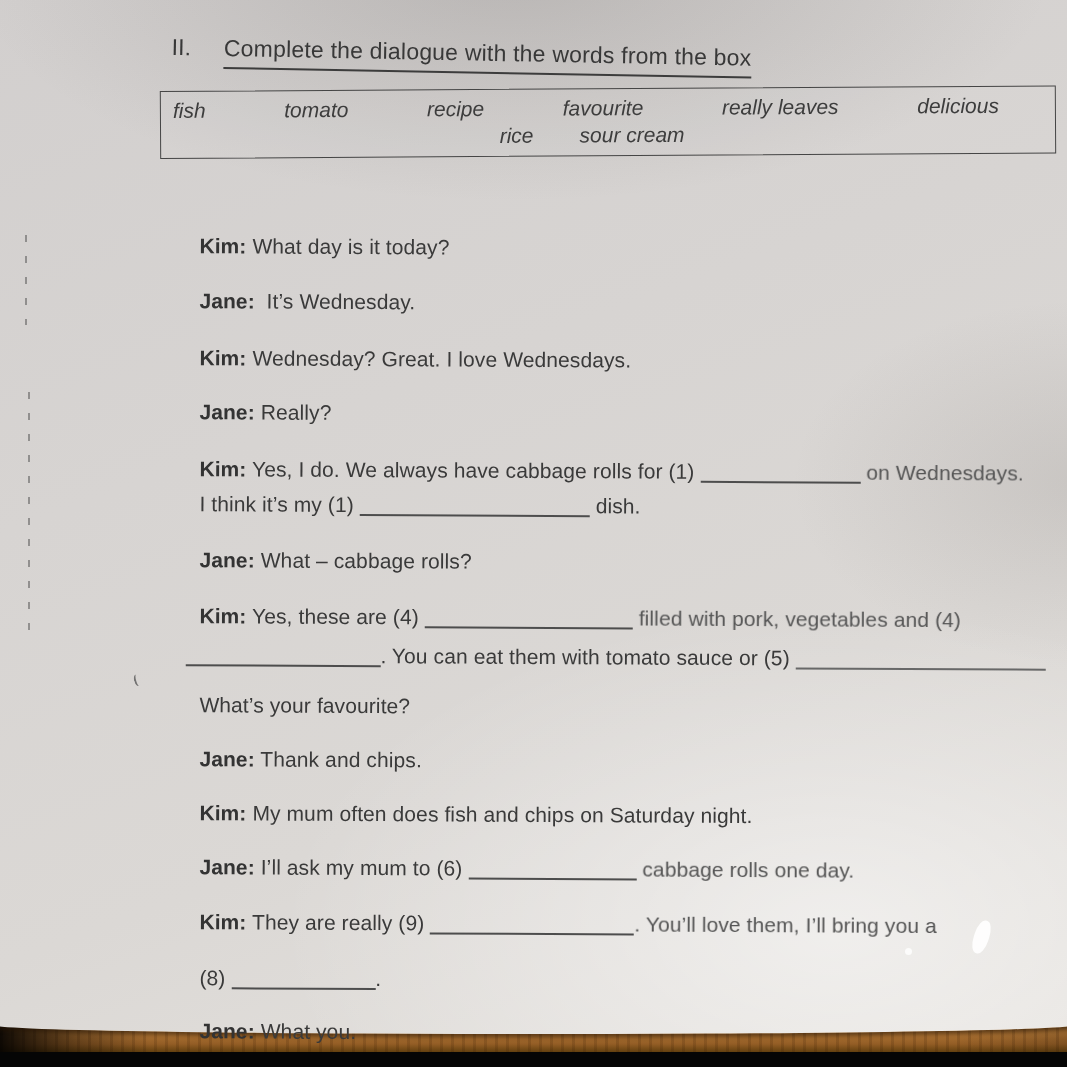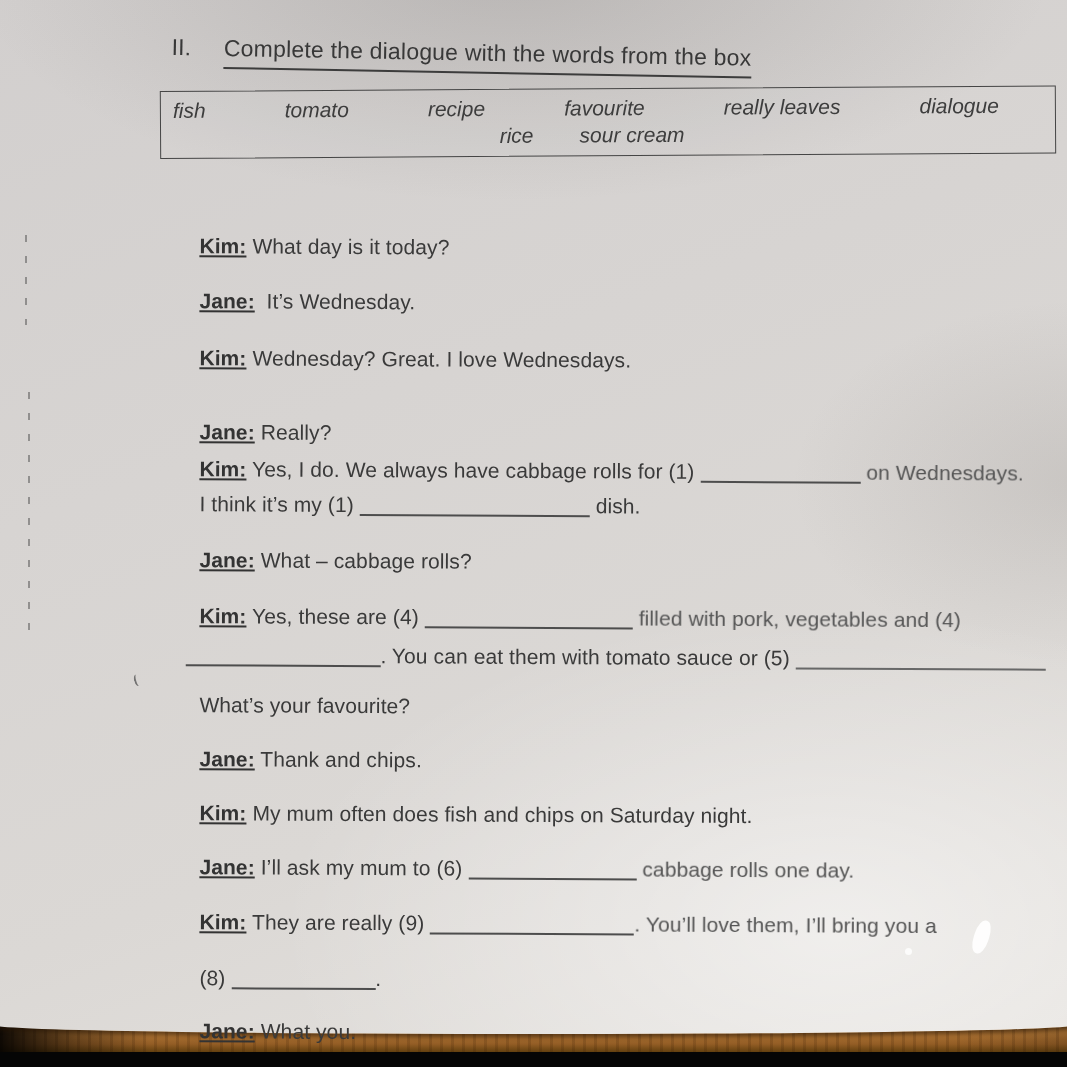--- a/index.html
+++ b/index.html
@@ -27,21 +27,21 @@
   .heading .ttl{border-bottom:2px solid #3c3c3c;padding-bottom:5px;letter-spacing:.2px;}
   
   .wordbox{left:168px;top:99px;width:894px;height:66px;border:1.6px solid #454545;
     transform:rotate(-0.35deg);transform-origin:0 50%;color:#3d3d3d;
     font-style:italic;font-size:21px;background:rgba(255,255,255,.04);}
   .wb-row1{display:flex;justify-content:space-between;padding:7px 56px 0 12px;}
   .wb-row2{display:flex;justify-content:center;gap:46px;padding-top:3px;transform:translateX(-16px);}
   
   .line{position:absolute;left:172px;white-space:pre;color:#3a3a3a;font-size:21px;
     transform:rotate(0.3deg);transform-origin:0 0;letter-spacing:.1px;}
-  .spk{font-weight:700;color:#333;text-decoration:underline;}
+  .spk{font-weight:700;color:#333;}
   .blank{display:inline-block;border-bottom:2px solid #4d4d4d;height:1em;vertical-align:-4px;}
   .w160{width:160px}.w230{width:230px}.w208{width:208px}.w195{width:195px}
   .w250{width:250px}.w168{width:168px}.w204{width:204px}.w144{width:144px}
   .faded{color:#555;filter:blur(.35px);}
   .blank.fadedb{border-color:#686868;}
   
   .dash{width:2px;background:repeating-linear-gradient(180deg, rgba(60,60,60,.45) 0 7px, rgba(0,0,0,0) 7px 21px);}
   .dash1{left:33px;top:243px;height:90px;}
   .dash2{left:36px;top:400px;height:240px;}
   .squiggle{left:142px;top:682px;width:5px;height:12px;border-left:2px solid #5a5a5a;
@@ -64,41 +64,41 @@
       <span class="ttl">Complete the dialogue with the words from the box</span>
     </div>
 
     <div class="abs wordbox">
       <div class="wb-row1">
         <span>fish</span>
         <span>tomato</span>
         <span>recipe</span>
         <span>favourite</span>
         <span>really leaves</span>
-        <span>dialogue</span>
+        <span>delicious</span>
       </div>
       <div class="wb-row2">
         <span>rice</span>
         <span>sour cream</span>
       </div>
     </div>
 
     <div class="line" style="top:218px">
       <span class="spk">Kim:</span><span> What day is it today?</span>
     </div>
 
     <div class="line" style="top:273px">
       <span class="spk">Jane:</span><span>  It’s Wednesday.</span>
     </div>
 
     <div class="line" style="top:330px">
       <span class="spk">Kim:</span><span> Wednesday? Great. I love Wednesdays.</span>
     </div>
 
-    <div class="line" style="top:404px">
+    <div class="line" style="top:384px">
       <span class="spk">Jane:</span><span> Really?</span>
     </div>
 
     <div class="line" style="top:441px">
       <span class="spk">Kim:</span><span> Yes, I do. We always have cabbage rolls for (1) </span><span class="blank w160"></span><span class="faded"> on Wednesdays.</span>
     </div>
 
     <div class="line" style="top:476px">
       <span>I think it’s my (1) </span><span class="blank w230"></span><span> dish.</span>
     </div>

